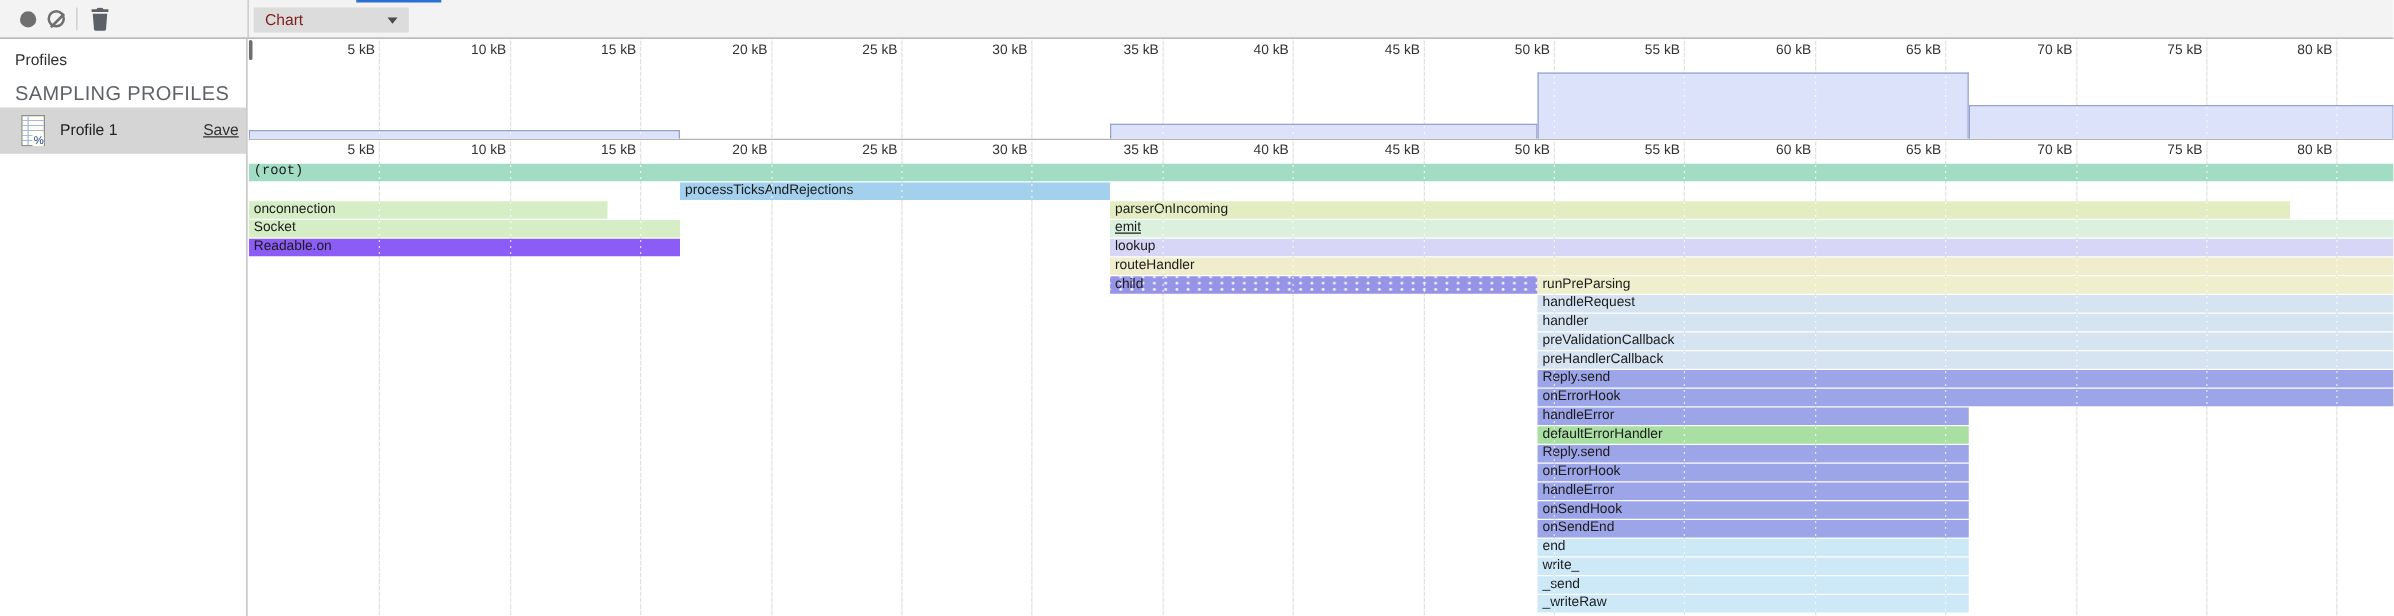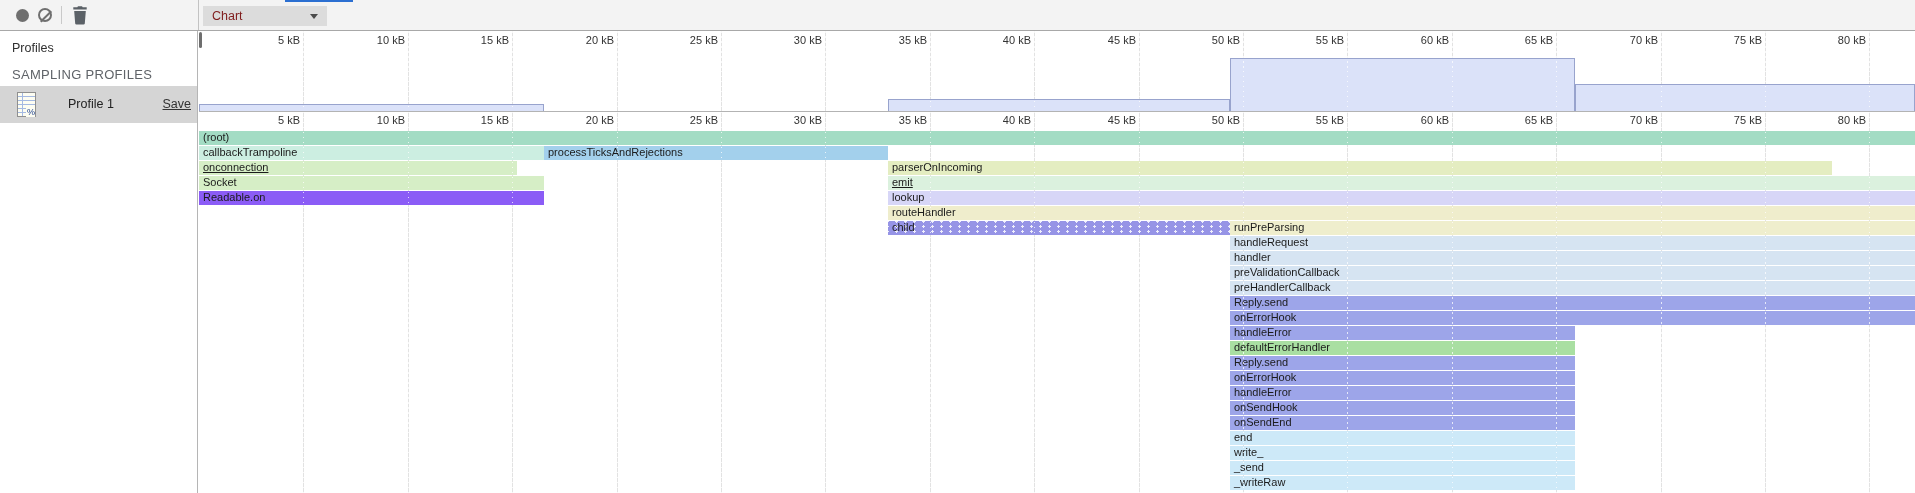--- a/index.html
+++ b/index.html
@@ -22,29 +22,29 @@
           color:#7f1d1d;font-size:12.5px;line-height:20px;padding-left:9px;box-sizing:border-box;
           cursor:pointer;}
   .select .arrow{position:absolute;right:9px;top:8px;width:0;height:0;
           border-left:4.5px solid transparent;border-right:4.5px solid transparent;
           border-top:5.5px solid #4a4a4a;}
 
   
   .sidebar{position:absolute;top:31px;left:0;width:198px;bottom:0;background:#fff;
            border-right:1px solid #b5b5b5;box-sizing:border-box;z-index:5;}
   .sidebar-title{position:absolute;left:12px;top:10px;font-size:12.5px;color:#303030;}
-  .sidebar-section{position:absolute;left:12px;top:36px;font-size:13px;color:#5f6368;letter-spacing:.3px;}
+  .sidebar-section{position:absolute;left:12px;top:36px;font-size:16px;color:#5f6368;letter-spacing:.3px;}
   .profile-item{position:absolute;left:0;top:55px;width:100%;height:37px;background:#d5d5d5;cursor:pointer;}
   .profile-icon{position:absolute;left:17px;top:6px;width:19px;height:25px;background:#fdfdf2;
           border:1px solid #8f8f8f;box-sizing:border-box;
           background-image:repeating-linear-gradient(to bottom,rgba(0,0,0,0) 0 3px,#a4b9e2 3px 4px);}
   .profile-icon::before{content:"";position:absolute;left:4px;top:0;bottom:0;width:1px;background:#a4b9e2;}
   .profile-icon::after{content:"%";position:absolute;right:0;bottom:-1px;font-size:9px;color:#1d3f8f;
           background:#fdfdf2;padding-left:1px;line-height:10px;}
-  .profile-name{position:absolute;left:48px;top:11px;font-size:12.5px;color:#222;margin-left:20px;}
+  .profile-name{position:absolute;left:48px;top:11px;font-size:12.5px;color:#222;}
   .profile-save{position:absolute;right:6px;top:11px;font-size:12.5px;color:#333;
           text-decoration:underline;cursor:pointer;}
 
   
   .chart{position:absolute;left:199px;top:31px;right:0;bottom:0;background:#fff;}
   .overview{position:absolute;left:0;top:0;width:100%;height:80px;background:#fff;
             border-bottom:1px solid #b3b3b3;overflow:hidden;}
   .flame{position:absolute;left:0;top:81px;width:100%;bottom:0;background:#fff;overflow:hidden;}
   .gridline{position:absolute;top:0;bottom:0;width:1px;background:#e2e2e2;z-index:0;}
   .griddots{position:absolute;top:0;bottom:0;width:1px;z-index:3;
@@ -191,24 +191,23 @@
         <span class="tick-label" style="left: 1294px;">65 kB</span>
         <div class="gridline" style="left: 1462px;"></div>
         <div class="griddots" style="left: 1462px;"></div>
         <span class="tick-label" style="left: 1399px;">70 kB</span>
         <div class="gridline" style="left: 1566px;"></div>
         <div class="griddots" style="left: 1566px;"></div>
         <span class="tick-label" style="left: 1503px;">75 kB</span>
         <div class="gridline" style="left: 1670px;"></div>
         <div class="griddots" style="left: 1670px;"></div>
         <span class="tick-label" style="left: 1607px;">80 kB</span>
-        <div class="flame-bar" style="top: 19px; left: 0px; width: 1716px; background-color: rgb(163, 220, 196);">(root)</div>
-        <div class="flame-bar" style="top: 34px; left: 0px; width: 345px; background-color: rgb(204, 238, 225);">callbackTrampoline</div>
+        <div class="flame-bar" style="top: 19px; left: 0px; width: 1716px; background-color: rgb(163, 220, 196); font-family: Liberation Mono, monospace;">(root)</div>
         <div class="flame-bar" style="top: 34px; left: 345px; width: 344px; background-color: rgb(163, 208, 236);">processTicksAndRejections</div>
-        <div class="flame-bar" style="top: 49px; left: 0px; width: 318px; background-color: rgb(214, 238, 198); text-decoration: underline;">onconnection</div>
+        <div class="flame-bar" style="top: 49px; left: 0px; width: 287px; background-color: rgb(214, 238, 198);">onconnection</div>
         <div class="flame-bar" style="top: 49px; left: 689px; width: 944px; background-color: rgb(228, 237, 193);">parserOnIncoming</div>
         <div class="flame-bar" style="top: 64px; left: 0px; width: 345px; background-color: rgb(214, 238, 198);">Socket</div>
         <div class="flame-bar" style="top: 64px; left: 689px; width: 1027px; background-color: rgb(219, 241, 222); text-decoration: underline;">emit</div>
         <div class="flame-bar" style="top: 79px; left: 0px; width: 345px; background-color: #8b5cf6;">Readable.on</div>
         <div class="flame-bar" style="top: 79px; left: 689px; width: 1027px; background-color: rgb(215, 214, 247);">lookup</div>
         <div class="flame-bar" style="top: 94px; left: 689px; width: 1027px; background-color: rgb(239, 237, 204);">routeHandler</div>
         <div class="flame-bar dotted" style="top: 109px; left: 689px; width: 342px; background-color: rgb(150, 148, 230);">child</div>
         <div class="flame-bar" style="top: 109px; left: 1031px; width: 685px; background-color: rgb(239, 238, 205);">runPreParsing</div>
         <div class="flame-bar" style="top: 124px; left: 1031px; width: 685px; background-color: rgb(214, 228, 242);">handleRequest</div>
         <div class="flame-bar" style="top: 139px; left: 1031px; width: 685px; background-color: rgb(214, 228, 242);">handler</div>

